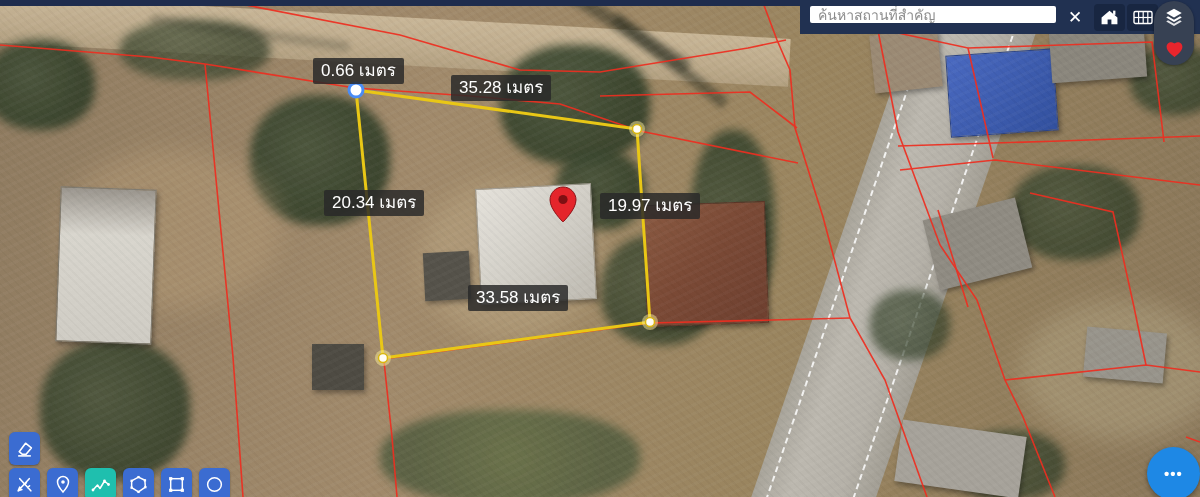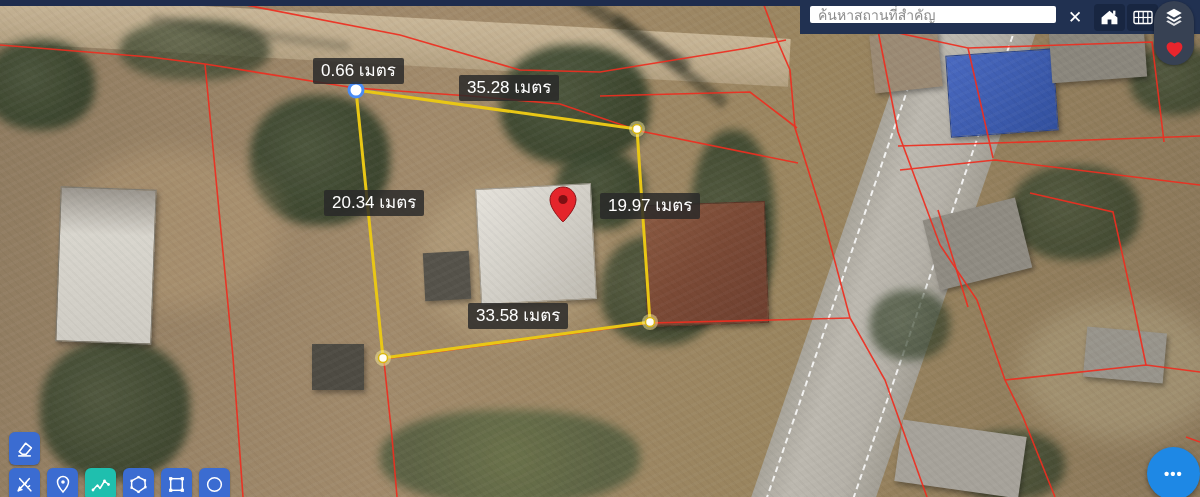--- a/index.html
+++ b/index.html
@@ -141,24 +141,24 @@
       <circle cx="356" cy="90" r="7" fill="#ffffff" stroke-width="3" stroke="#4a8cf5"></circle>
     </g>
 
     <g transform="translate(550,187)">
       <path d="M13,0 C5.8,0 0,5.8 0,13 C0,22.5 13,35 13,35 C13,35 26,22.5 26,13 C26,5.8 20.2,0 13,0 Z" stroke="#8e1216" stroke-width="1" fill="#e4252b"></path>
       <circle cx="13" cy="12.5" r="4.6" fill="#7e1013"></circle>
     </g>
   </svg>
 
   <div class="mlabel" style="left:313px;top:58px;">0.66 เมตร</div>
-  <div class="mlabel" style="left:451px;top:75px;margin-left:8px;">35.28 เมตร</div>
+  <div class="mlabel" style="left:451px;top:75px;">35.28 เมตร</div>
   <div class="mlabel" style="left:324px;top:190px;">20.34 เมตร</div>
   <div class="mlabel" style="left:600px;top:193px;">19.97 เมตร</div>
-  <div class="mlabel" style="left:468px;top:303px;">33.58 เมตร</div>
+  <div class="mlabel" style="left:468px;top:285px;">33.58 เมตร</div>
 
 
   <div class="topstrip"></div>
   <div class="toppanel"></div>
   <input class="search" type="text" placeholder="ค้นหาสถานที่สำคัญ" style="">
   <div class="closex">✕</div>
 
   <div class="sqbtn" style="left:1094px;">
     <svg width="19" height="19" viewBox="0 0 18 18">
       <rect x="12.4" y="2.5" width="2.2" height="4" fill="#fff"></rect>

